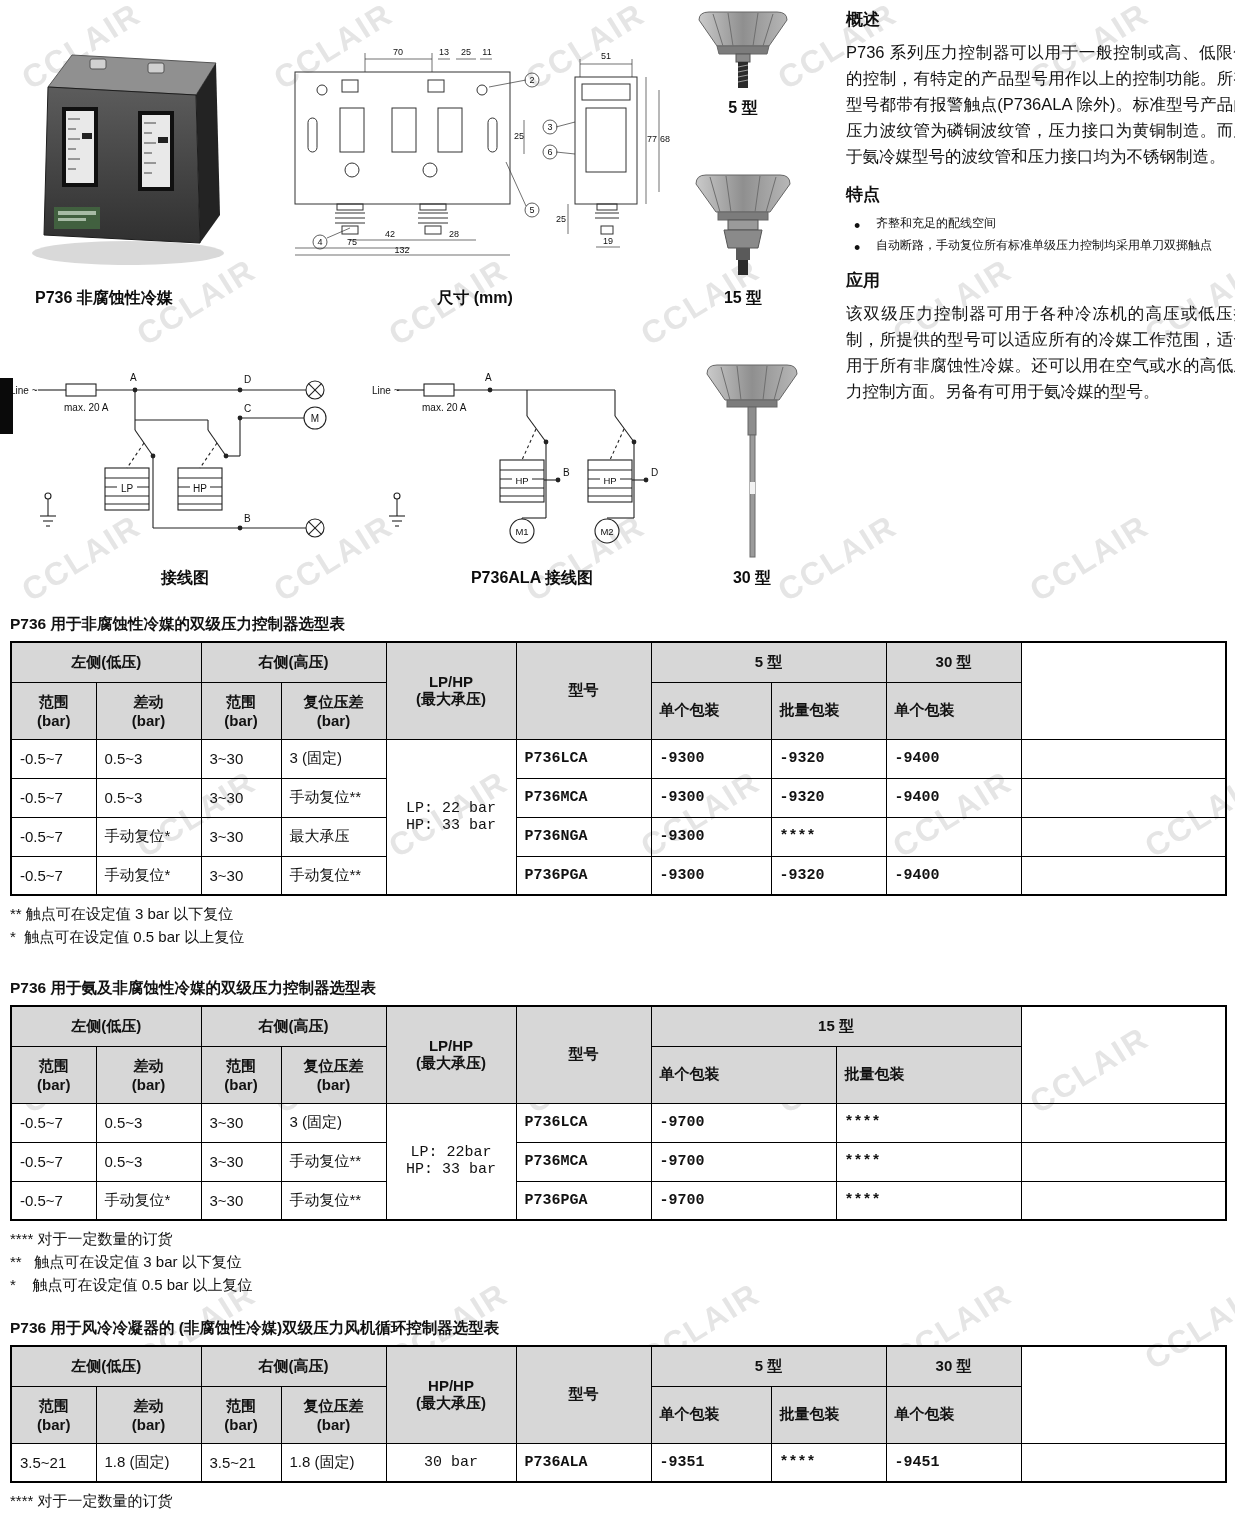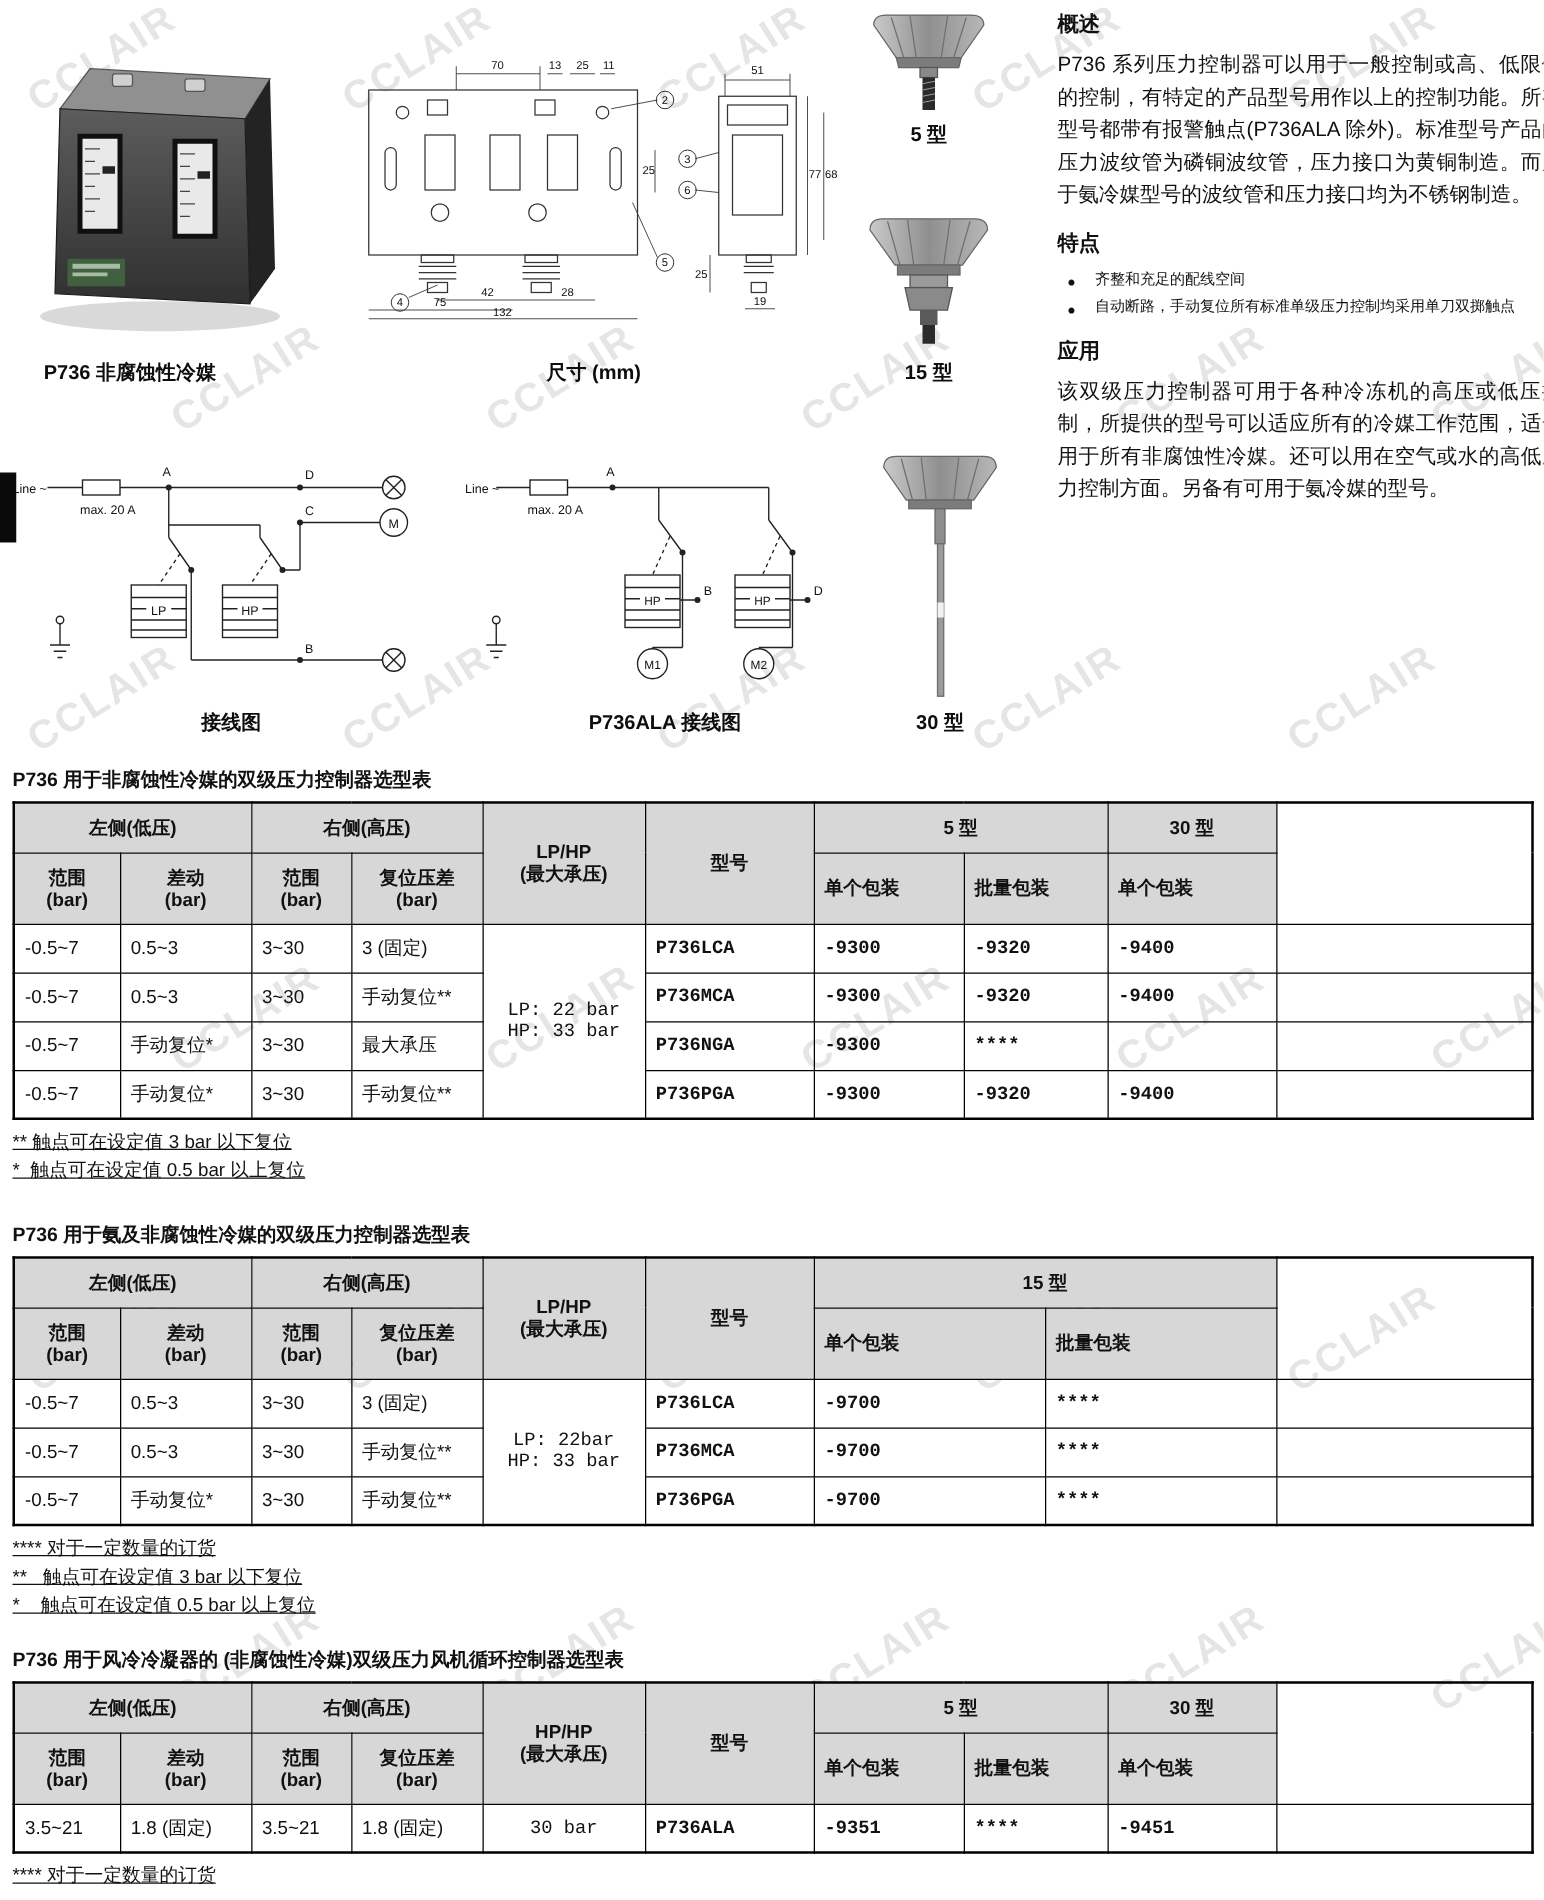--- a/index.html
+++ b/index.html
@@ -40,21 +40,21 @@
               padding:3px 8px; overflow:hidden; }
   table.sel thead th { background:#d7d7d7; font-weight:bold; text-align:center; }
   table.sel thead tr.grp th { height:40px; }
   table.sel thead tr.subr th { height:57px; }
   table.sel thead th.sub-l { text-align:left; }
   table.sel thead th.blank-head { background:transparent; }
   table.sel tbody td { height:39px; text-align:left; background:transparent; }
   table.sel tbody td.b { font-weight:bold;font-family:Liberation Mono, monospace; }
   table.sel tbody td.pressure { text-align:center;font-family:Liberation Mono, monospace; }
   .footnotes { margin-top:6px; font-size:15px; line-height:23px; }
-  .footnotes div { white-space:pre-wrap;text-decoration:underline; }
+  .footnotes div { white-space:pre-wrap; }
 
   svg text { font-family:"Liberation Sans","DejaVu Sans",sans-serif; }
 </style>
 </head>
 <body>
 
 <div class="page">
   <div class="wm-layer">
       <span class="wm" style="left: 15px; top: 28px;">CCLAIR</span>
       <span class="wm" style="left: 267px; top: 28px;">CCLAIR</span>

